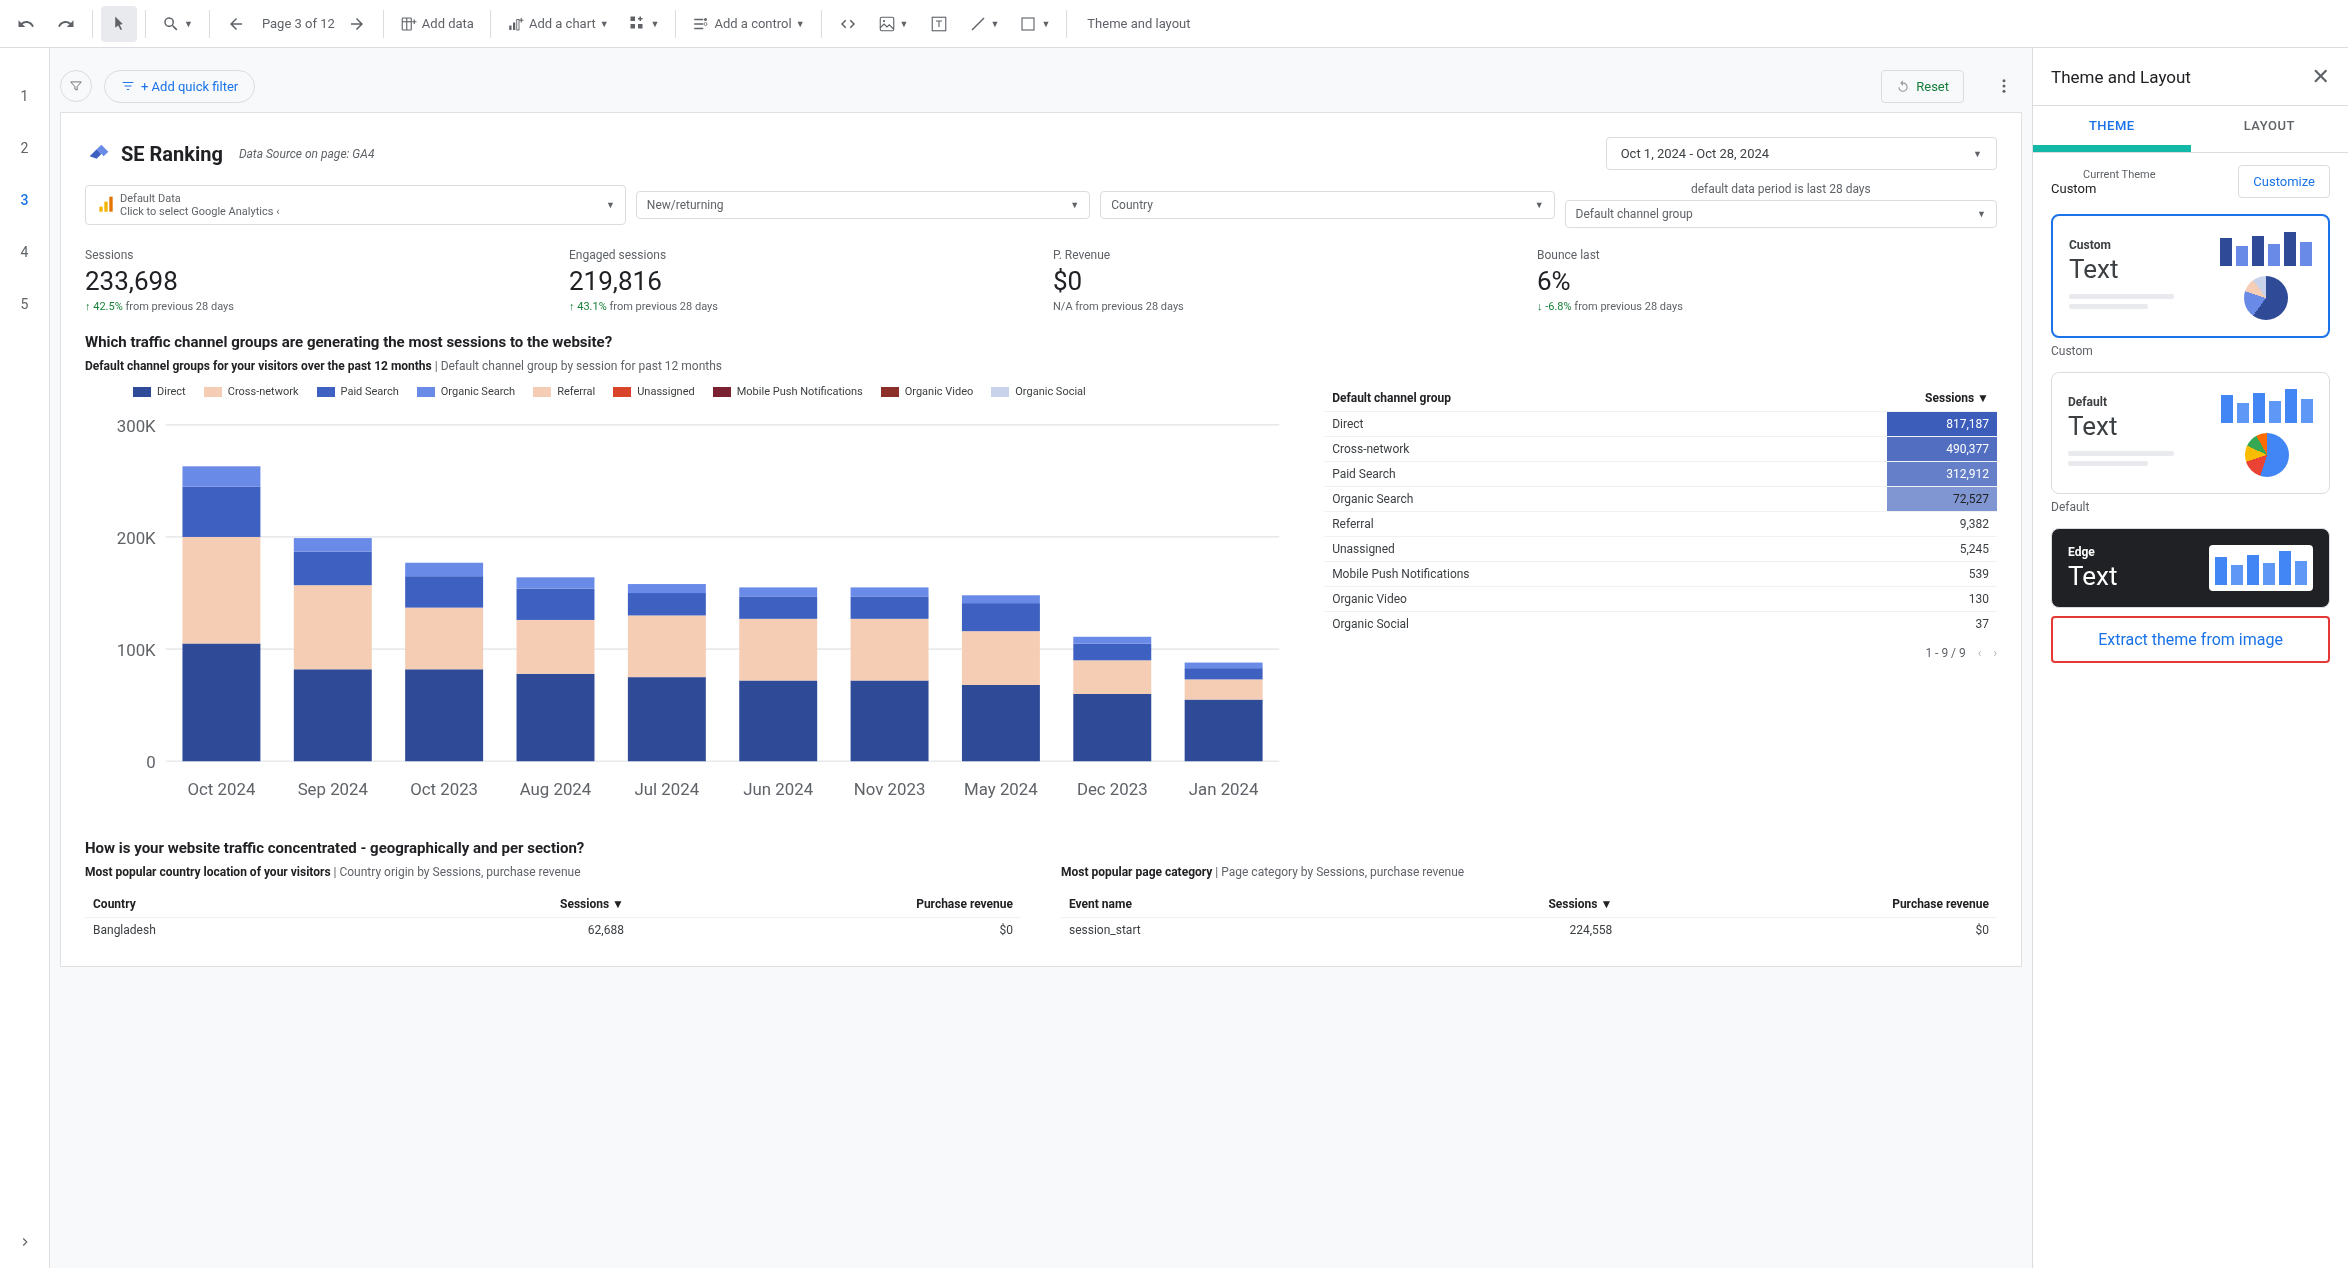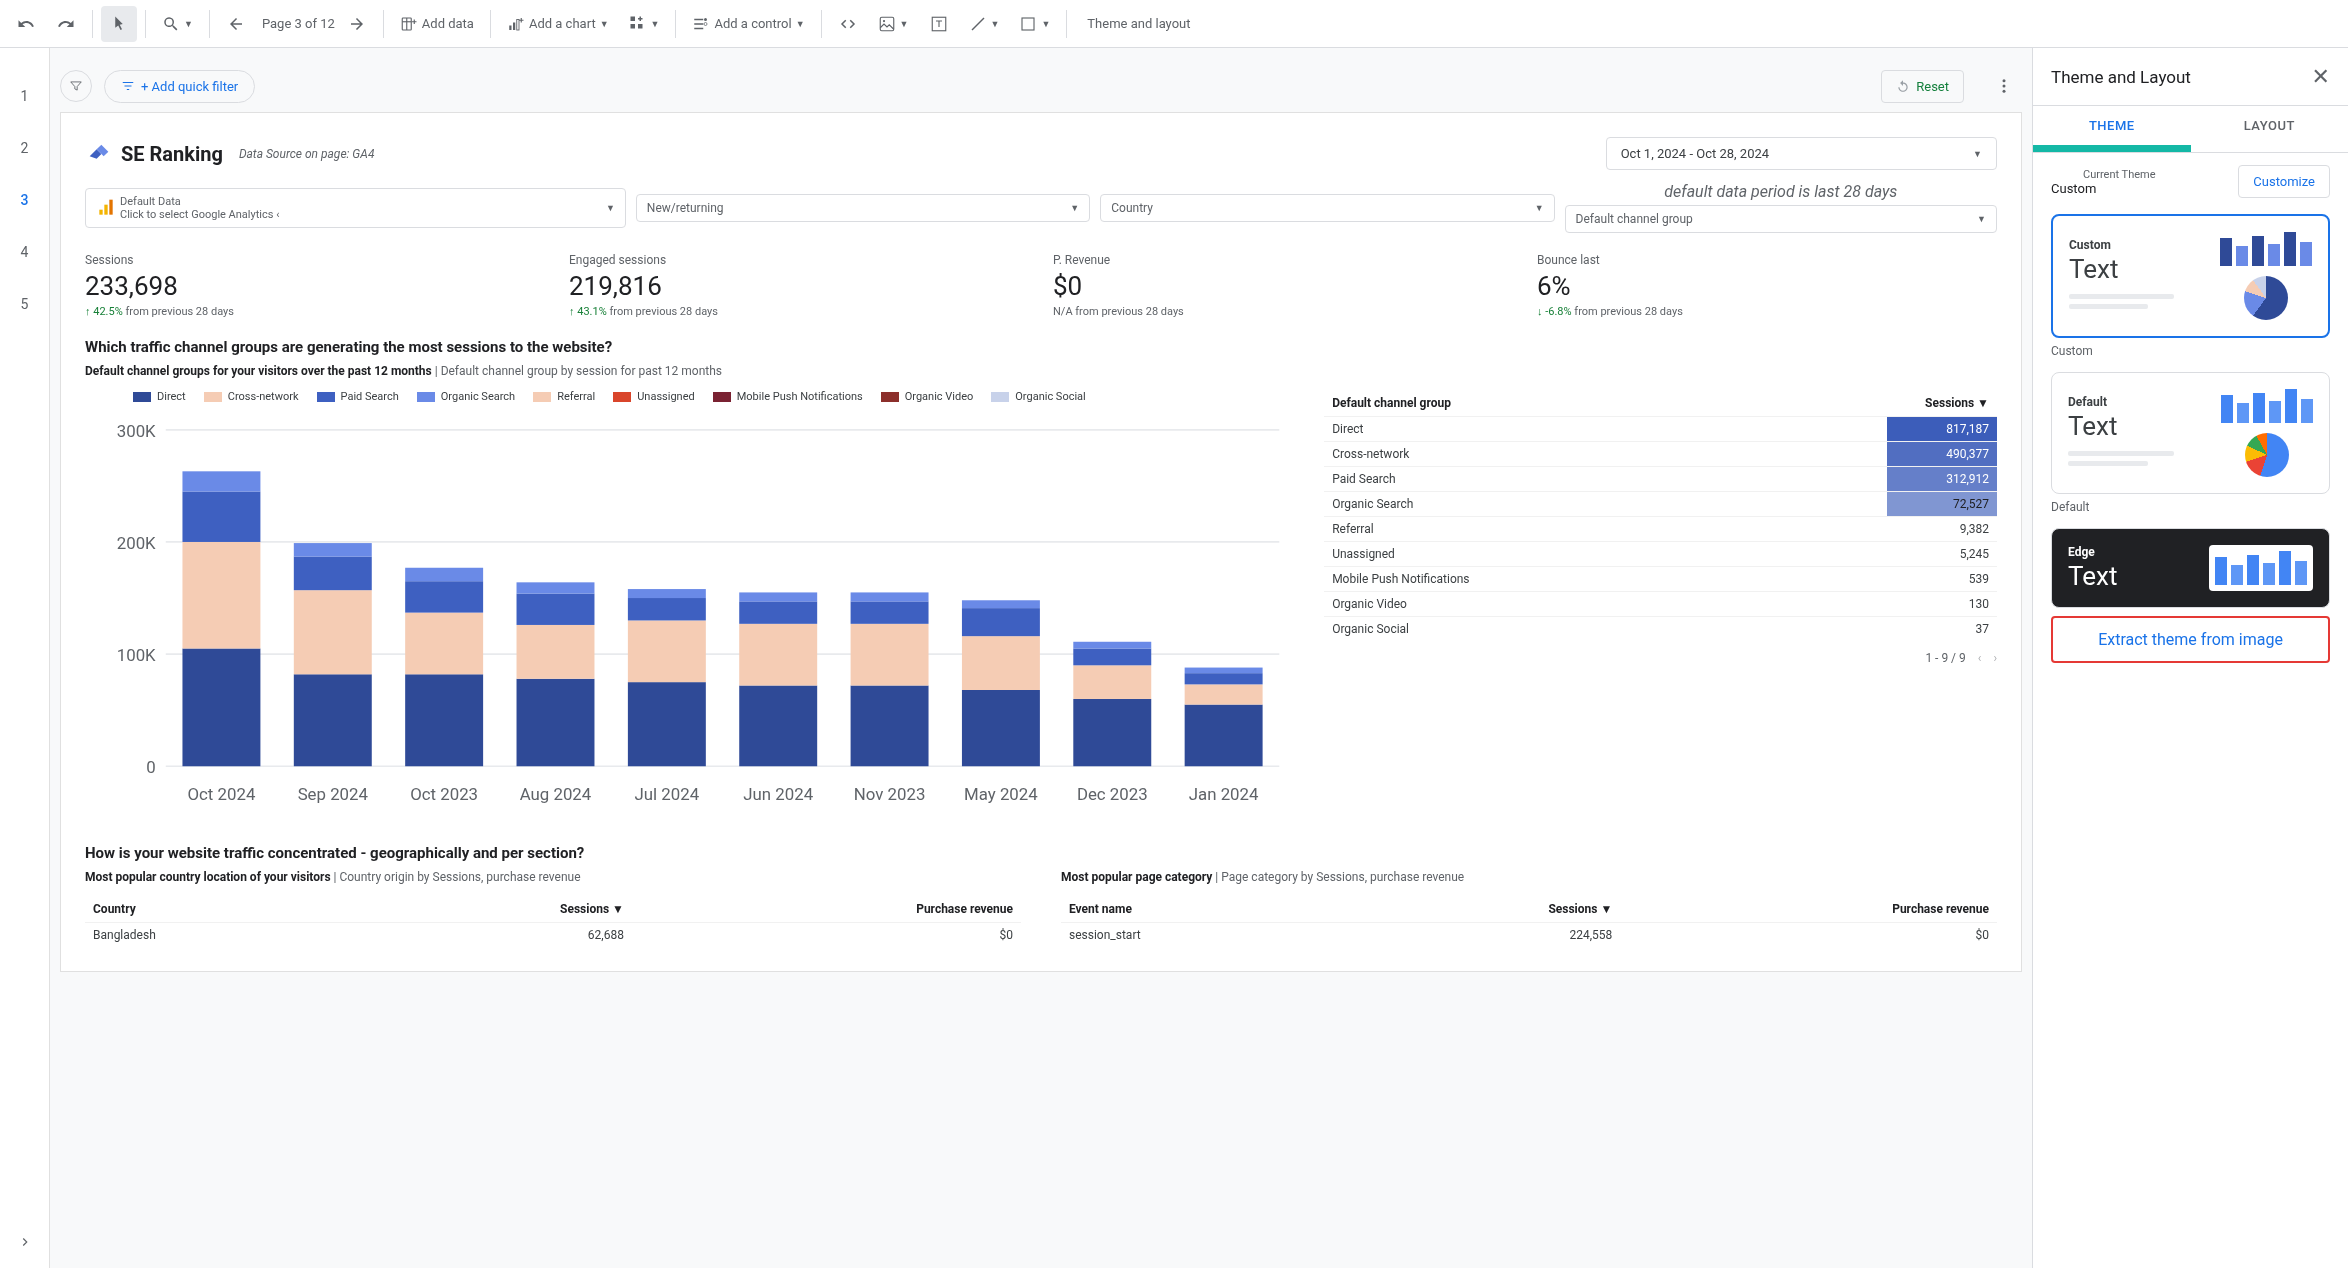--- a/index.html
+++ b/index.html
@@ -29,21 +29,21 @@
     .report { background: #fff; padding: 24px; border: 1px solid #e0e0e0; }
     .report-header { display: flex; align-items: center; gap: 16px; margin-bottom: 12px; }
     .logo-group { display: flex; align-items: center; gap: 8px; }
     .logo-text { font-size: 20px; font-weight: 700; color: #202124; }
     .ds-text { font-size: 12px; font-style: italic; color: #5f6368; }
     .date-picker { margin-left: auto; border: 1px solid #dadce0; padding: 8px 14px; font-size: 13px; display: flex; align-items: center; gap: 200px; border-radius: 4px; }
     
     .controls-row { display: flex; gap: 10px; margin-bottom: 8px; align-items: center; }
     .control-box { flex: 1; border: 1px solid #dadce0; padding: 6px 10px; display: flex; align-items: center; gap: 4px; font-size: 12px; color: #5f6368; border-radius: 4px; }
     .control-box .caret { margin-left: auto; }
-    .note-text { font-size: 16px; font-style: italic; color: #5f6368; text-align: center; margin-bottom: 4px; }
+    .note-text { font-size: 12px; color: #5f6368; text-align: center; margin-bottom: 4px; }
     
     .kpi-row { display: flex; gap: 24px; margin: 20px 0; }
     .kpi { flex: 1; }
     .kpi-label { font-size: 12px; color: #5f6368; margin-bottom: 4px; }
     .kpi-value { font-size: 26px; color: #202124; margin-bottom: 4px; }
     .kpi-change { font-size: 11px; }
     .kpi-change .txt { color: #5f6368; }
     
     .section-title { font-size: 15px; font-weight: 700; color: #202124; margin: 12px 0 8px; }
     .section-sub { font-size: 12px; color: #202124; margin-bottom: 12px; }

